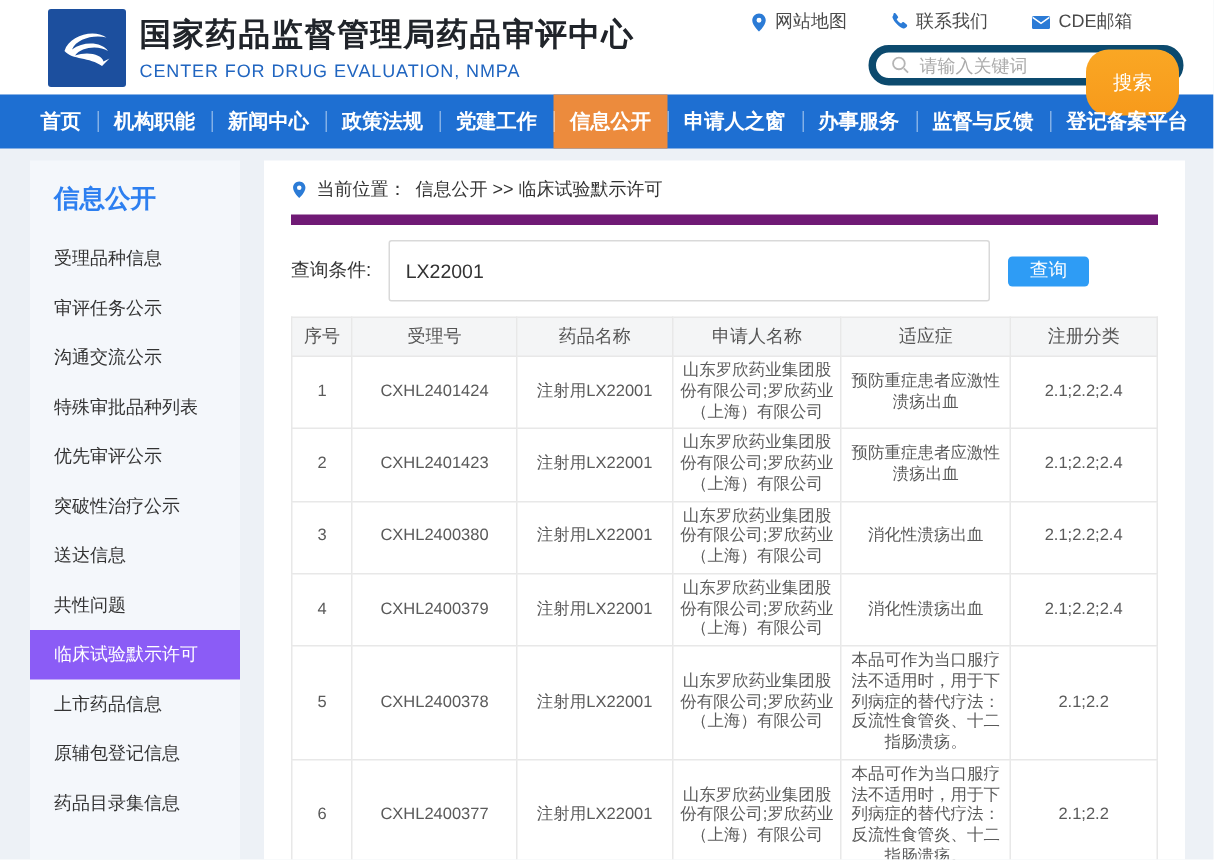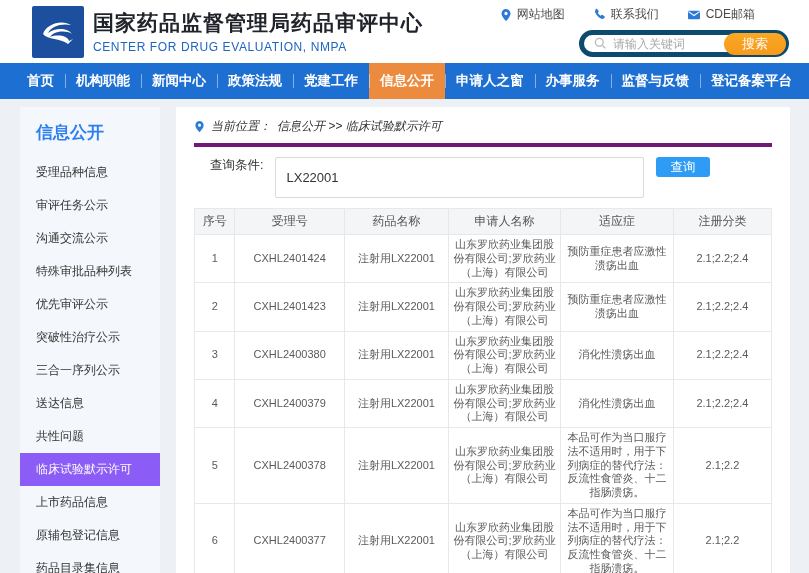--- a/index.html
+++ b/index.html
@@ -19,21 +19,21 @@
   .quick-links { display:flex; gap:28px; margin-right:34px; }
   .qlink { display:flex; align-items:center; gap:5px; font-size:12px; color:#4a4a4a; cursor:pointer; }
   .qlink svg { display:block; }
 
   .search-wrap { display:flex; align-items:center; width:210px; height:27px;
                  border:5px solid #0c4a6e; border-radius:14px; background:#fff;
                  padding-left:10px; position:relative; }
   .search-wrap input { border:none; outline:none; flex:1; font-size:12px; color:#333;
                        background:transparent; min-width:0; }
   .search-wrap input::placeholder { color:#aaa; }
-  .search-btn { position:absolute; right:-2px; top:-2px; height:22px; width:62px;
+  .search-btn { position:absolute; right:-2px; top:-2px; height:44px; width:62px;
                 border:none; border-radius:15px; color:#fff; font-size:13px;
                 background:linear-gradient(#faa724,#f79a1b); cursor:pointer; }
 
   
   .main-nav { height:36px; background:#1e6fd2; display:flex; align-items:center; padding-left:16px; }
   .main-nav ul { display:flex; list-style:none; height:36px; }
   .main-nav li { color:#fff; font-size:13.5px; font-weight:bold; padding:0 11px;
                  height:36px; line-height:36px; position:relative; cursor:pointer; white-space:nowrap; }
   .main-nav li + li::before { content:""; position:absolute; left:0; top:11px; height:14px;
                  width:1px; background:rgba(255,255,255,.45); }
@@ -44,24 +44,24 @@
 
   .sidebar { width:140px; flex:0 0 auto; background:#f4f7fb; }
   .sb-title { color:#2d7ff0; font-size:17px; font-weight:bold; padding:14px 0 12px 16px; }
   .sidebar ul { list-style:none; }
   .sidebar li { font-size:12px; color:#333; padding:8px 4px 8px 16px; cursor:pointer; }
   .sidebar li.active { background:#8b5cf6; color:#fff; }
 
   .content { flex:1; background:#fff; padding:6px 18px 0; overflow:hidden; }
 
   .breadcrumb { display:flex; align-items:center; gap:6px; font-size:12px; color:#333;
-                padding:5px 0 8px; border-bottom:4px solid #701a75;font-style:italic; }
+                padding:5px 0 8px; border-bottom:7px solid #701a75; }
   .breadcrumb svg { flex:0 0 auto; }
 
-  .query-row { display:flex; gap:12px; margin:10px 16px; padding-right:46px; }
+  .query-row { display:flex; align-items:center; gap:12px; margin:10px 0; padding-right:46px; }
   .query-label { font-size:12.5px; color:#333; white-space:nowrap; }
   .query-input { flex:1; height:41px; border:1px solid #d9d9d9; border-radius:2px;
                  padding:0 10px; font-size:13px; color:#333; outline:none;
                  text-decoration:underline dotted #e05a5a 1px; text-underline-offset:3px; }
   .query-btn { width:54px; height:20px; border:none; border-radius:3px; background:#2e9cf5;
                color:#fff; font-size:12.5px; cursor:pointer; }
 
   table.results { width:100%; border-collapse:collapse; table-layout:fixed; }
   .results th, .results td { border:1px solid #e8e8e8; text-align:center; vertical-align:middle; }
   .results th { background:#f4f5f6; color:#555; font-size:12px; font-weight:normal;
@@ -174,21 +174,20 @@
         <li>审评任务公示</li>
 
         <li>沟通交流公示</li>
 
         <li>特殊审批品种列表</li>
 
         <li>优先审评公示</li>
 
         <li>突破性治疗公示</li>
 
-        <li>三合一序列公示</li>
 
         <li>送达信息</li>
 
         <li>共性问题</li>
 
         <li class="active">临床试验默示许可</li>
 
         <li>上市药品信息</li>
 
         <li>原辅包登记信息</li>

